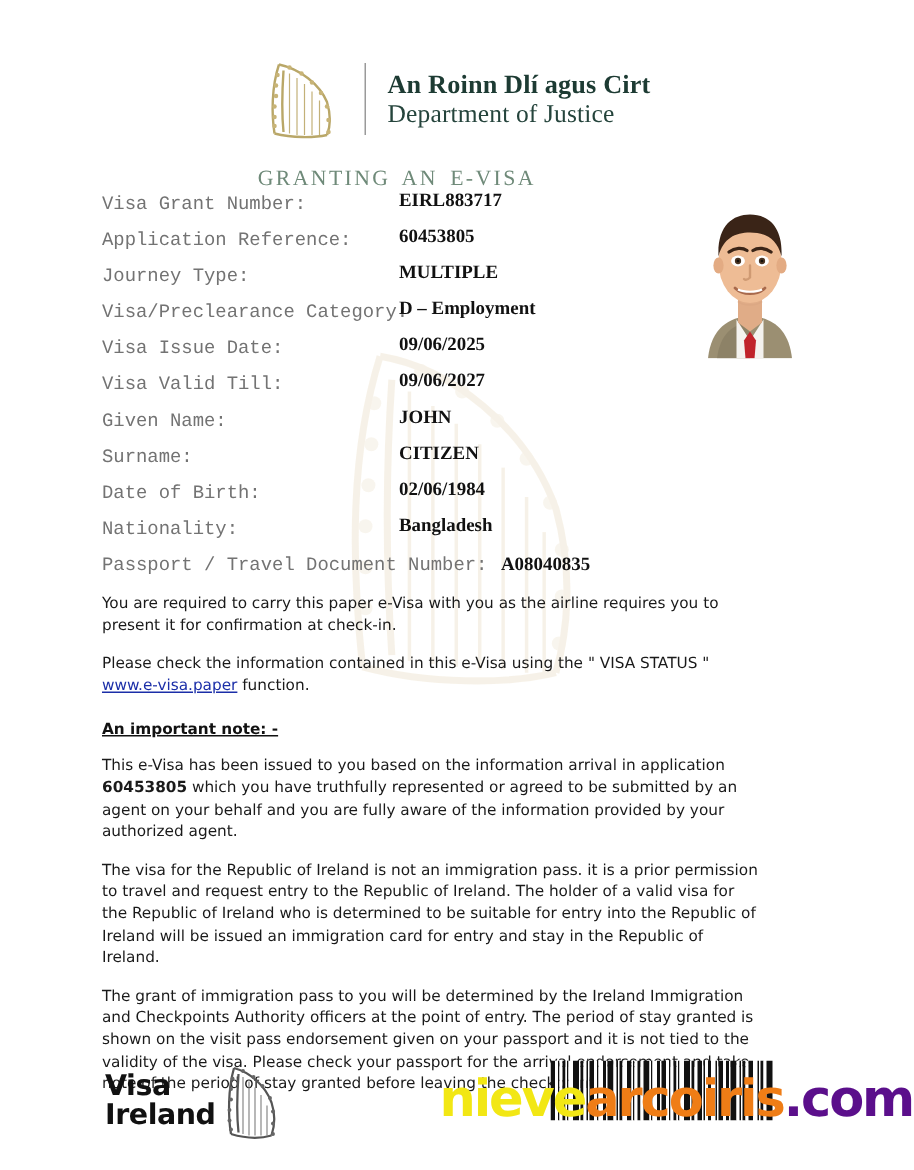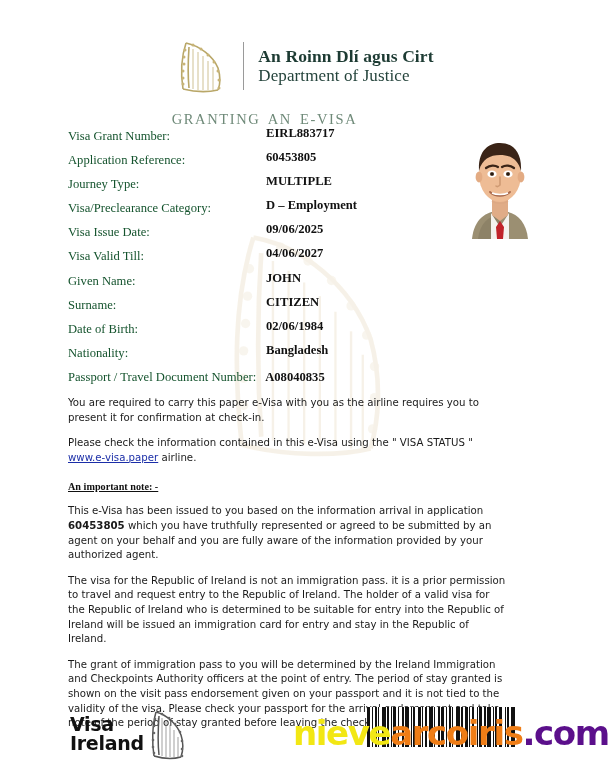--- a/index.html
+++ b/index.html
@@ -108,22 +108,23 @@
     top: 126px;
     width: 470px;
   }
   .field-row {
     height: 24.1px;
     position: relative;
     white-space: nowrap;
   }
   .field-label {
     font-size: 12.6px;
-    color: #14532d;
+    color: #737373;
     display: inline-block;
+    font-family: Liberation Mono, monospace;
   }
   .field-value {
     font-size: 12.6px;
     font-weight: bold;
     color: #111111;
     position: absolute;
     left: 178px;
     top: 0;
     margin-left: 20px;
   }
@@ -155,21 +156,20 @@
   .link {
     color: #1b2ea8;
     text-decoration: underline;
   }
   .note-heading {
     font-size: 10.2px;
     font-weight: bold;
     color: #111111;
     text-decoration: underline;
     margin: 16px 0 12px 0;
-    font-family: Liberation Serif, serif;
   }
 
   
   .footer-logo {
     position: absolute;
     left: 70px;
     top: 708px;
     display: flex;
     align-items: center;
   }
@@ -360,21 +360,21 @@
       <span class="field-value">D – Employment</span>
     </div>
 
     <div class="field-row">
       <span class="field-label">Visa Issue Date:</span>
       <span class="field-value">09/06/2025</span>
     </div>
 
     <div class="field-row">
       <span class="field-label">Visa Valid Till:</span>
-      <span class="field-value">04/06/2027</span>
+      <span class="field-value">09/06/2027</span>
     </div>
 
     <div class="field-row">
       <span class="field-label">Given Name:</span>
       <span class="field-value">JOHN</span>
     </div>
 
     <div class="field-row">
       <span class="field-label">Surname:</span>
       <span class="field-value">CITIZEN</span>
@@ -396,21 +396,21 @@
     </div>
 
 
   </div>
 
   <div class="body-copy">
 
     <p class="para">You are required to carry this paper e-Visa with you as the airline requires you to present it for confirmation at check-in.</p>
 
     <p class="para">
-      <span>Please check the information contained in this e-Visa using the " VISA STATUS " </span><a class="link" href="#">www.e-visa.paper</a><span> airline.</span>
+      <span>Please check the information contained in this e-Visa using the " VISA STATUS " </span><a class="link" href="#">www.e-visa.paper</a><span> function.</span>
     </p>
 
     <div class="note-heading">An important note: -</div>
 
     <p class="para">
       <span>This e-Visa has been issued to you based on the information arrival in application </span><b>60453805</b><span> which you have truthfully represented or agreed to be submitted by an agent on your behalf and you are fully aware of the information provided by your authorized agent.</span>
     </p>
 
     <p class="para">The visa for the Republic of Ireland is not an immigration pass. it is a prior permission to travel and request entry to the Republic of Ireland. The holder of a valid visa for the Republic of Ireland who is determined to be suitable for entry into the Republic of Ireland will be issued an immigration card for entry and stay in the Republic of Ireland.</p>
 

